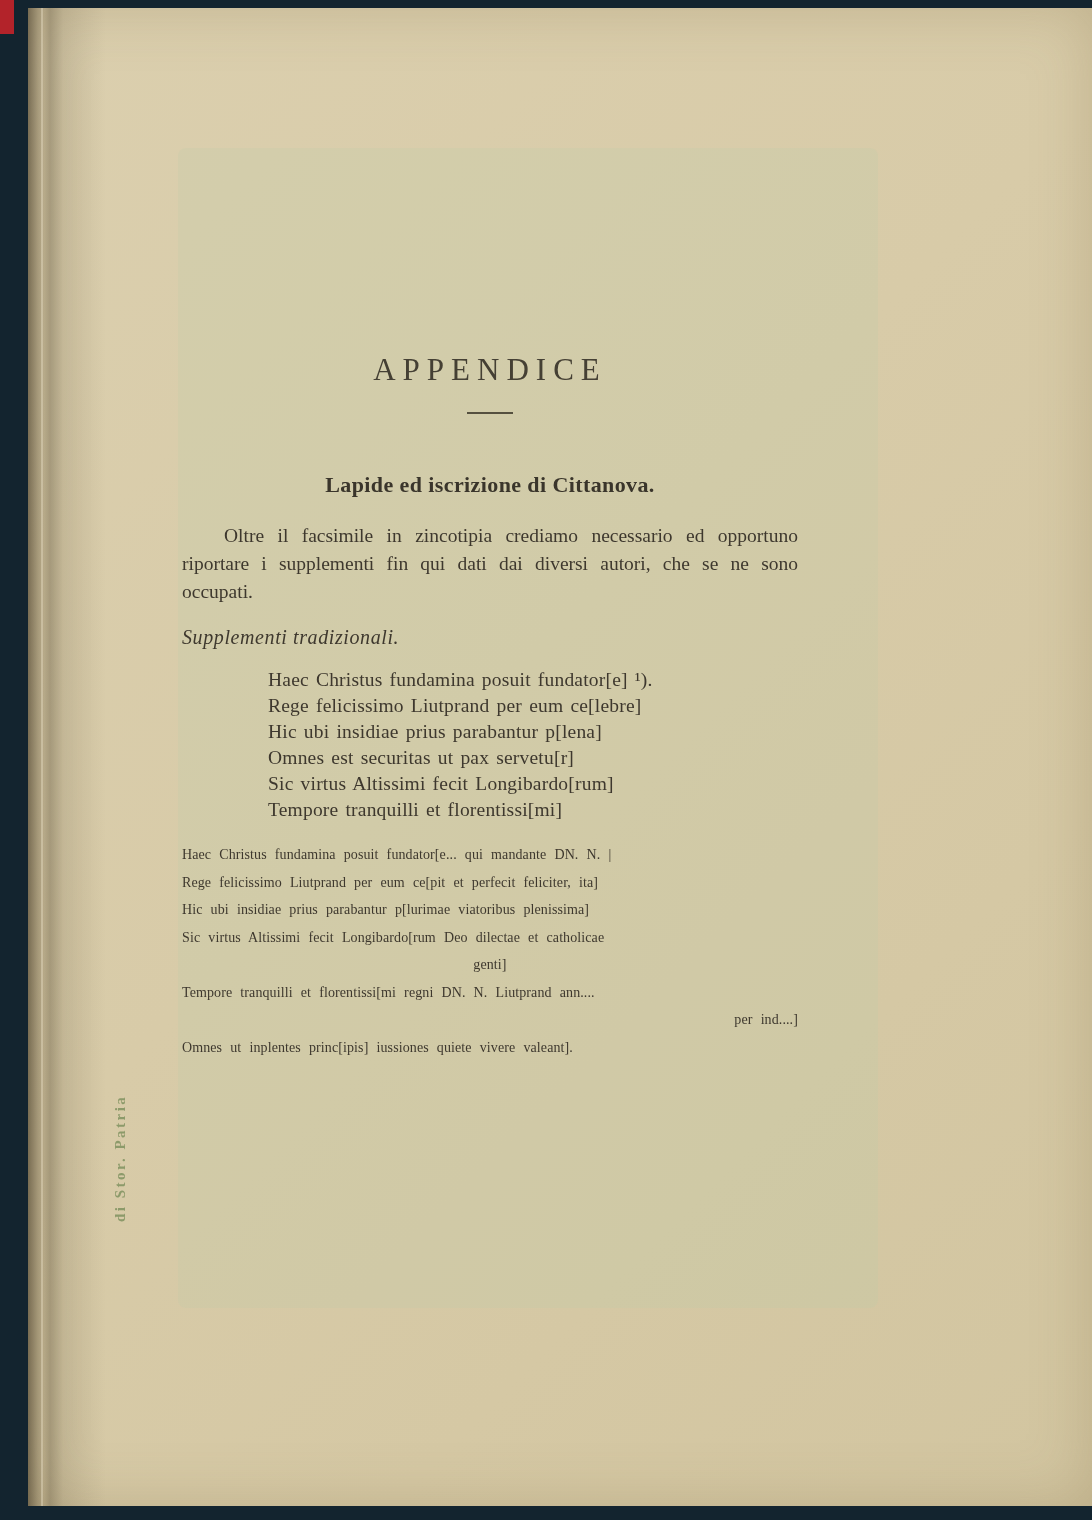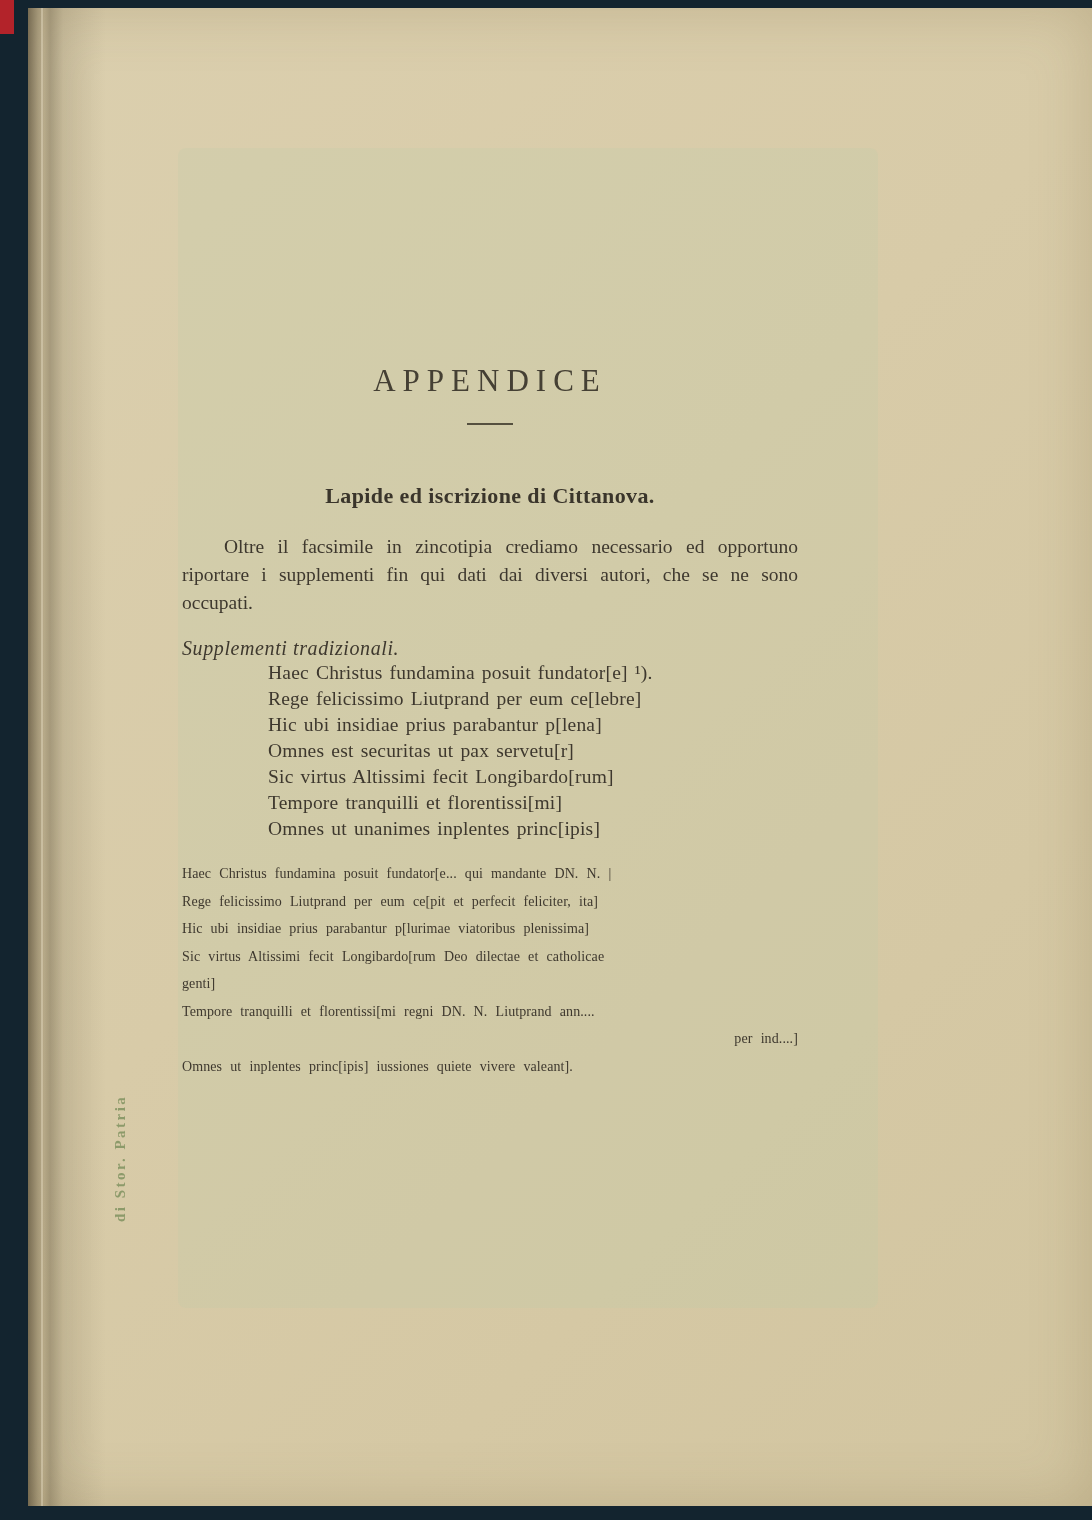--- a/index.html
+++ b/index.html
@@ -37,21 +37,21 @@
     background:#b3232a;
   }
   .stamp{
     position:absolute;left:112px;top:1222px;
     transform:rotate(-90deg);transform-origin:left top;
     color:#5f7d45;opacity:.62;
     font-size:15px;letter-spacing:2.5px;white-space:nowrap;
     font-weight:bold;
   }
   .content{
-    position:absolute;left:182px;top:363px;width:616px;
+    position:absolute;left:182px;top:352px;width:616px;
     color:#3e382e;
   }
   .title{
     margin:0;text-align:center;font-weight:normal;
     font-size:31px;letter-spacing:7px;color:#454034;
   }
   .title-rule{
     width:46px;height:2px;background:#55503f;margin:24px auto 0;
   }
   .subtitle{
@@ -60,21 +60,21 @@
   }
   .intro{
     margin-top:24px;font-size:19.5px;line-height:28px;
     text-align:justify;text-indent:42px;word-spacing:5px;
   }
   .section-heading{
     margin-top:20px;text-align:left;font-style:italic;
     font-size:20px;letter-spacing:.6px;
   }
   .verse{
-    padding-left:86px;
+    margin-top:18px;padding-left:86px;
     font-size:19.5px;line-height:26px;letter-spacing:.2px;word-spacing:2px;
   }
   .patetta{
     margin-top:18px;font-size:14px;line-height:27.5px;
     word-spacing:4.5px;letter-spacing:.1px;
   }
   .footnote{
     margin-top:30px;font-size:16.5px;line-height:24px;
     text-indent:34px;text-align:justify;word-spacing:2px;font-weight:bold;
     color:#443e32;
@@ -106,30 +106,29 @@
 
     <div class="section-heading">Supplementi tradizionali.</div>
 
     <div class="verse">
         <div>Haec Christus fundamina posuit fundator[e] ¹).</div>
         <div>Rege felicissimo Liutprand per eum ce[lebre]</div>
         <div>Hic ubi insidiae prius parabantur p[lena]</div>
         <div>Omnes est securitas ut pax servetu[r]</div>
         <div>Sic virtus Altissimi fecit Longibardo[rum]</div>
         <div>Tempore tranquilli et florentissi[mi]</div>
-        <div>Omnes ut unanimes inplentes princ[ipis]</div>
       </div>
 
 
     <div class="patetta">
         <div>Haec Christus fundamina posuit fundator[e... qui mandante DN. N. |</div>
         <div>Rege felicissimo Liutprand per eum ce[pit et perfecit feliciter, ita]</div>
         <div>Hic ubi insidiae prius parabantur p[lurimae viatoribus plenissima]</div>
         <div>Sic virtus Altissimi fecit Longibardo[rum Deo dilectae et catholicae</div>
-        <div style="text-align: left;">genti]</div>
+        <div style="text-align: center;">genti]</div>
         <div>Tempore tranquilli et florentissi[mi regni DN. N. Liutprand ann....</div>
         <div style="text-align: right;">per ind....]</div>
         <div>Omnes ut inplentes princ[ipis] iussiones quiete vivere valeant].</div>
       </div>
 
 
   </div>
 </div>
 
 </body></html>

